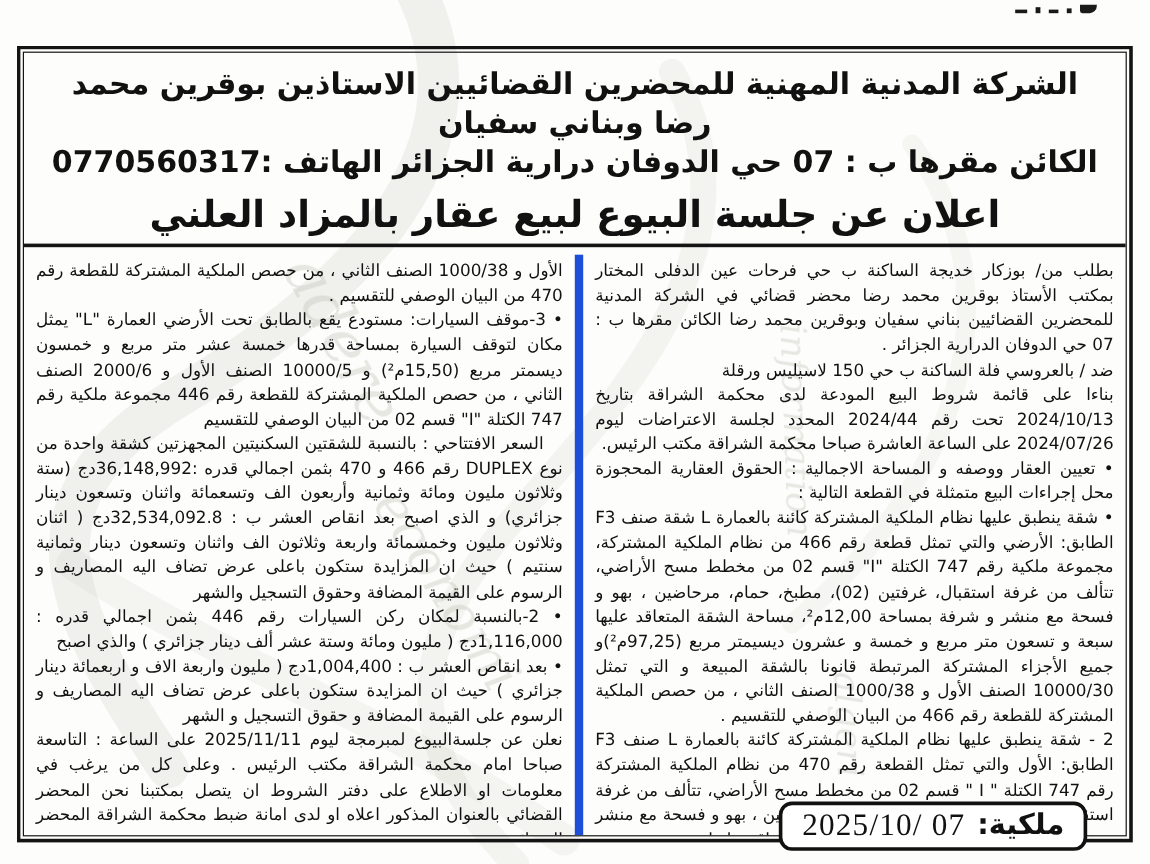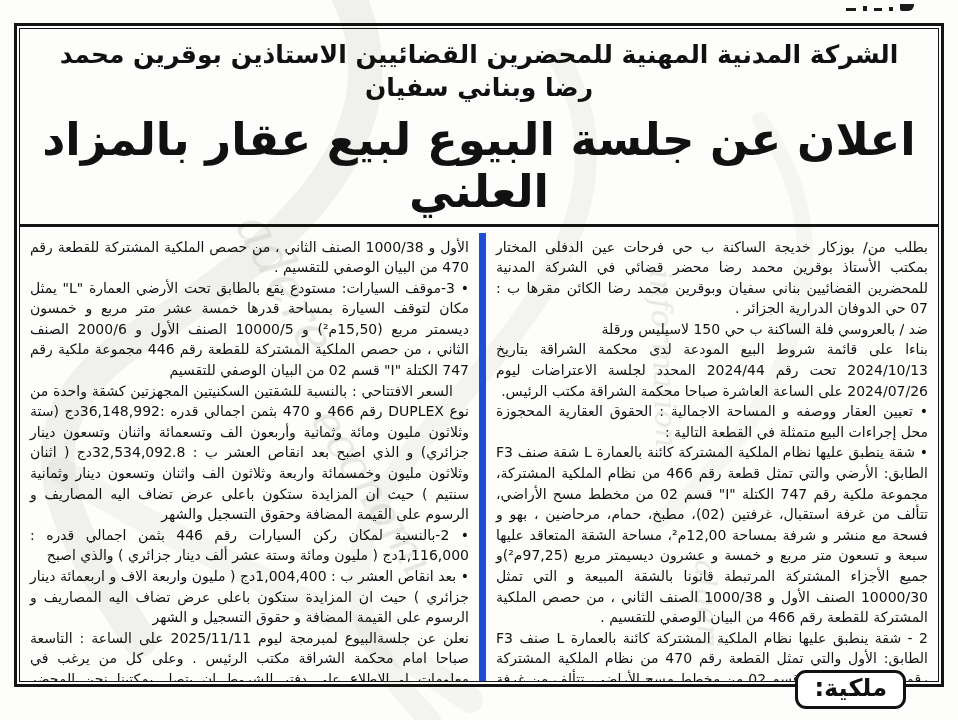--- a/index.html
+++ b/index.html
@@ -14,34 +14,34 @@
   
   .masthead-frag{position:absolute;top:2px;right:44px;width:110px;height:9px;z-index:2;display:flex;align-items:flex-end;gap:7px;justify-content:flex-end;}
   .masthead-frag i{display:block;background:#1a1a1a;}
   .m1{width:10px;height:3px;}
   .m2{width:4px;height:5px;}
   .m3{width:8px;height:3px;}
   .m4{width:4px;height:4px;}
   .m5{width:14px;height:7px;border-radius:0 0 6px 2px;}
   
   .frame-outer{
-    position:absolute;left:14px;top:23px;width:924px;height:658px;
+    position:absolute;left:14px;top:38px;width:924px;height:658px;
     border:3px solid #141414;background:transparent;z-index:1;
   }
   .frame-inner{
     position:absolute;inset:2px;border:1px solid #141414;
     display:flex;flex-direction:column;direction:rtl;
   }
   
   .hdr{padding:10px 18px 2px 18px;text-align:center;font-weight:bold;}
   .hdr-line1{font-size:25px;line-height:1.3;}
   .hdr-line2{font-size:25px;line-height:1.3;}
   
   .big-title{
-    text-align:center;font-weight:bold;font-size:45px;line-height:1.15;
+    text-align:center;font-weight:bold;font-size:31px;line-height:1.15;
     padding:8px 10px 6px 10px;letter-spacing:-1px;
   }
   .title-rule{border-top:3px solid #141414;margin:0;}
   
   .columns{flex:1;display:flex;direction:rtl;overflow:hidden;margin-top:6px;}
   .col{width:50%;box-sizing:border-box;padding:4px 10px 6px 10px;
        font-size:14px;line-height:20.6px;text-align:justify;direction:rtl;}
   .col-right{border-left:7px solid #1d4ed8;}
   .col p{margin:0;}
   .indent{text-indent:16px;}
@@ -79,20 +79,21 @@
     <i class="m3"></i>
     <i class="m4"></i>
     <i class="m5"></i>
 </div>
 
 <div class="frame-outer">
   <div class="frame-inner">
 
     <div class="hdr">
       <div class="hdr-line1">الشركة المدنية المهنية للمحضرين القضائيين الاستاذين بوقرين محمد رضا وبناني سفيان</div>
+      <div class="hdr-line2">الكائن مقرها ب : 07 حي الدوفان درارية الجزائر الهاتف :0770560317</div>
     </div>
 
     <div class="big-title">اعلان عن جلسة البيوع لبيع عقار بالمزاد العلني</div>
     <div class="title-rule"></div>
 
     <div class="columns">
       <div class="col col-right">
         <p>بطلب من/ بوزكار خديجة الساكنة ب حي فرحات عين الدفلى المختار بمكتب الأستاذ بوقرين محمد رضا محضر قضائي في الشركة المدنية للمحضرين القضائيين بناني سفيان وبوقرين محمد رضا الكائن مقرها ب : 07 حي الدوفان الدرارية الجزائر .</p>
         <p>ضد / بالعروسي فلة الساكنة ب حي 150 لاسيليس ورقلة</p>
         <p>بناءا على قائمة شروط البيع المودعة لدى محكمة الشراقة بتاريخ 2024/10/13 تحت رقم 2024/44 المحدد لجلسة الاعتراضات ليوم 2024/07/26 على الساعة العاشرة صباحا محكمة الشراقة مكتب الرئيس.</p>
@@ -108,13 +109,14 @@
         <p>•  بعد انقاص العشر ب : 1,004,400دج ( مليون واربعة الاف و اربعمائة دينار جزائري ) حيث ان المزايدة ستكون باعلى عرض تضاف اليه المصاريف و الرسوم على القيمة المضافة و حقوق التسجيل و الشهر</p>
         <p>نعلن عن جلسةالبيوع لمبرمجة ليوم 2025/11/11 على الساعة : التاسعة صباحا امام محكمة الشراقة مكتب الرئيس . وعلى كل من يرغب في معلومات او الاطلاع على دفتر الشروط ان يتصل بمكتبنا نحن المحضر القضائي بالعنوان المذكور اعلاه او لدى امانة ضبط محكمة الشراقة المحضر القضائي .</p>
       </div>
     </div>
 
   </div>
 </div>
 
 <div class="stamp">
   <span>ملكية:</span>
+  <span class="date" dir="ltr">2025/10/ 07</span>
 </div>
 
 </body></html>

